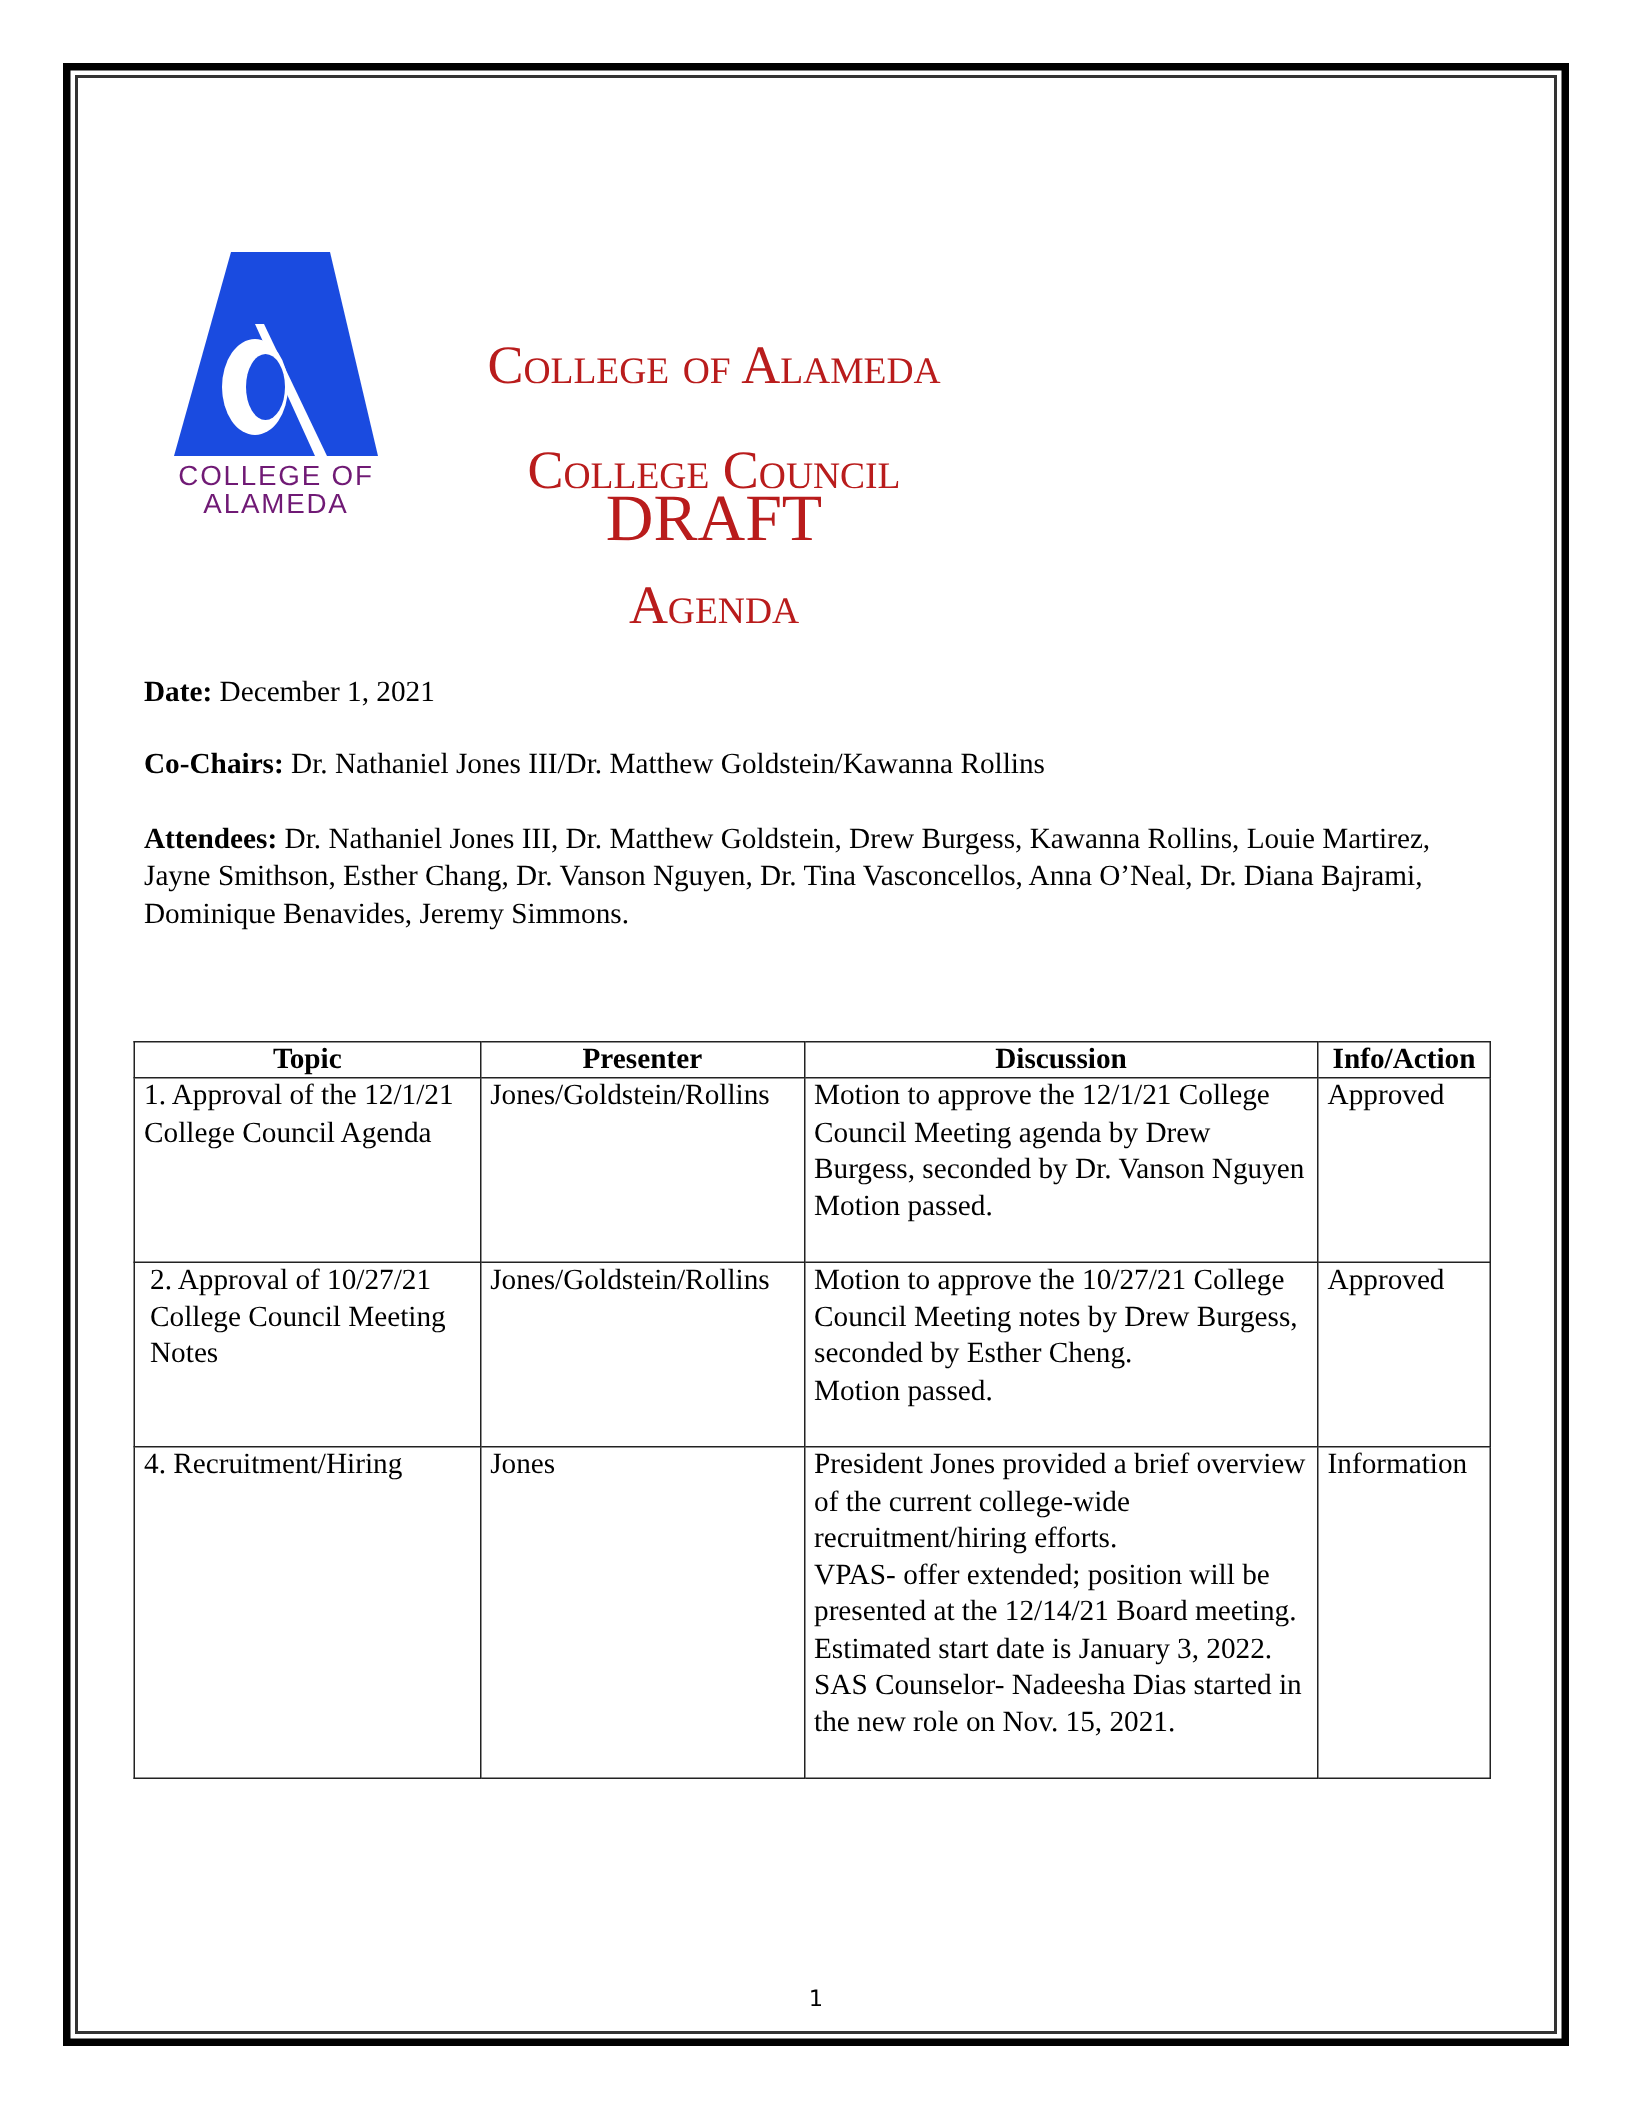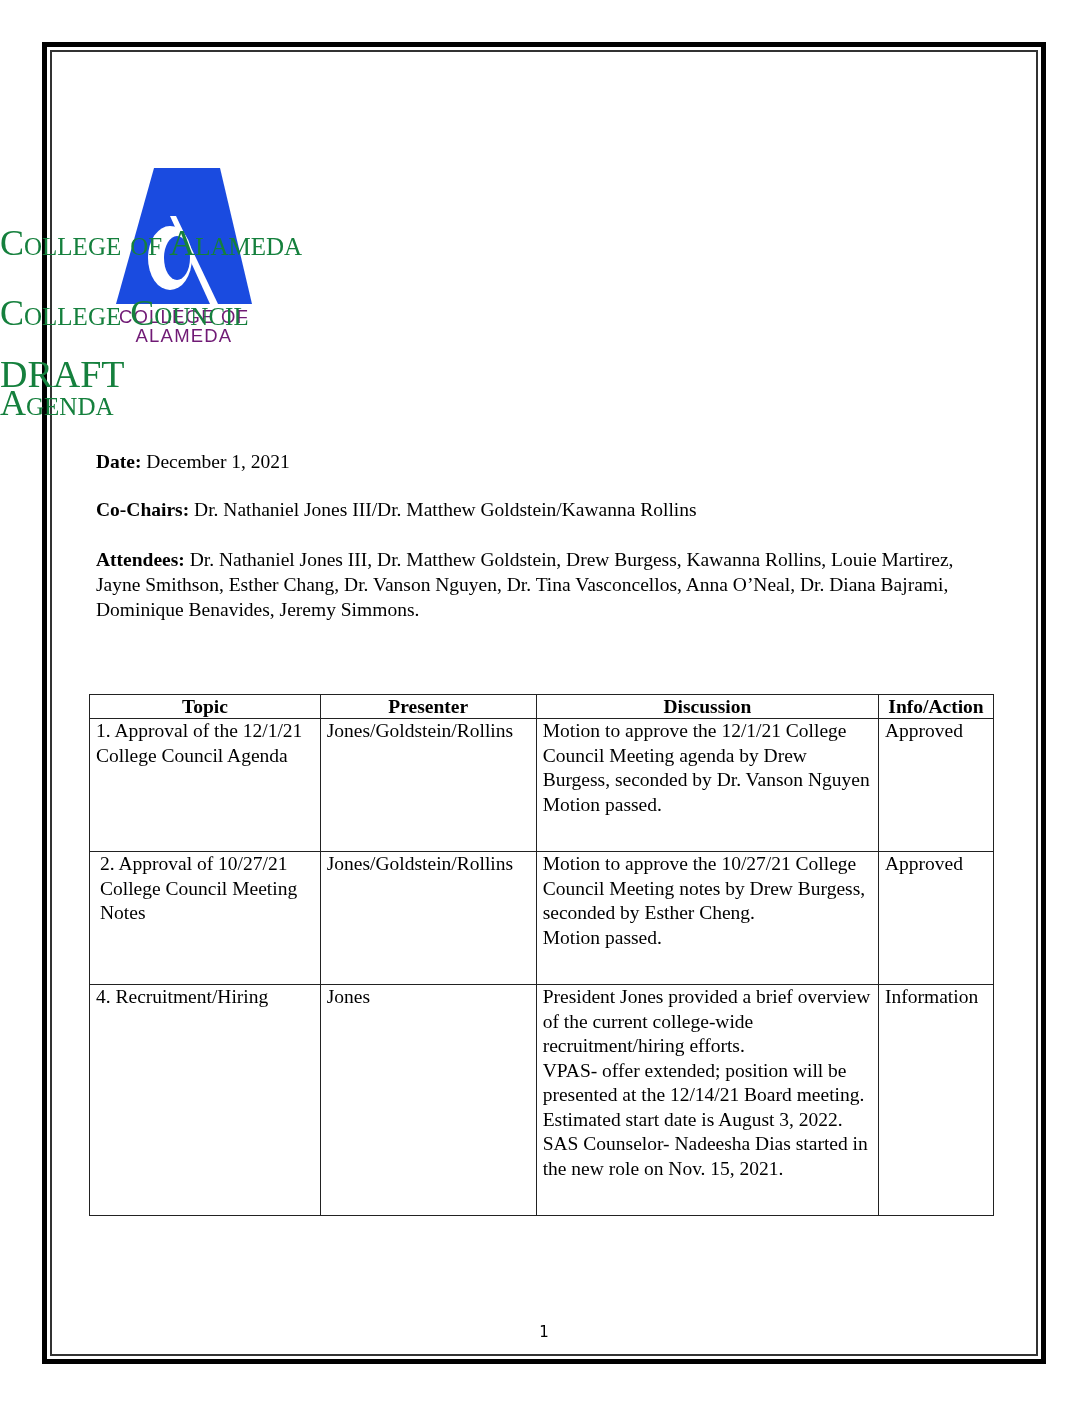--- a/index.html
+++ b/index.html
@@ -8,37 +8,37 @@
   .outer-border { position: absolute; left: 42px; top: 42px; width: 1004px; height: 1322px;
                   box-sizing: border-box; border: 5px solid #000; }
   .inner-border { position: absolute; left: 50px; top: 50px; width: 988px; height: 1306px;
                   box-sizing: border-box; border: 2px solid #333; }
 
   .logo { position: absolute; left: 112px; top: 166px; width: 144px; height: 180px; }
   .logo-text { position: absolute; left: 104px; top: 307px; width: 160px; text-align: center;
                color: #701a75; font-family: "Liberation Sans", sans-serif; font-size: 18.5px;
                line-height: 19px; letter-spacing: 1.2px; }
 
-  .title { position: absolute; left: 0; width: 952px; text-align: left;
-           font-family: "Liberation Serif", serif; color: #15803d; }
+  .title { position: absolute; left: 0; width: 952px; text-align: center;
+           font-family: "Liberation Serif", serif; color: #b91c1c; }
   .sc { font-variant: small-caps; }
   .t1 { top: 222px; font-size: 36px; }
   .t2 { top: 292px; font-size: 36px; }
-  .t3 { top: 352px; font-size: 38px; }
+  .t3 { top: 320px; font-size: 44px; }
   .t4 { top: 382px; font-size: 36px; }
 
   .meta { position: absolute; left: 96px; width: 900px; font-size: 19.5px; line-height: 25px; }
   .meta b { font-weight: bold; }
   .m-date { top: 449px; }
   .m-chairs { top: 497px; }
   .m-att { top: 547px; }
 
   table.notes { position: absolute; left: 89px; top: 694px; border-collapse: collapse;
                 width: 905px; font-size: 19.5px; line-height: 24.5px; }
-  table.notes th, table.notes td { border: 1.5px solid #222; vertical-align: top; padding: 0 0 10px 6px; }
+  table.notes th, table.notes td { border: 1.5px solid #222; vertical-align: top; padding: 0 0 0 6px; }
   table.notes th { font-weight: bold; text-align: center; padding: 0; height: 23px; line-height: 23px; }
   col.c1 { width: 231px; } col.c2 { width: 216px; } col.c3 { width: 343px; } col.c4 { width: 115px; }
   td.topic { padding-left: 16px; }
   td.presenter { padding-left: 6px; }
   td.info { padding-left: 2px; margin-top: 20px; }
   td.discussion { padding-left: 7px; }
   .r1 td { height: 122px; }
   .r2 td { height: 122px; }
   .r3 td { height: 71px; }
   .r4 td { height: 220px; }
@@ -114,21 +114,21 @@
         <span class="line">Motion to approve the 10/27/21 College Council Meeting notes by Drew Burgess, seconded by Esther Cheng.</span>
         <span class="line">Motion passed.</span>
       </td>
       <td class="info">Approved</td>
     </tr>
     <tr class="r4">
       <td class="topic">4. Recruitment/Hiring</td>
       <td class="presenter">Jones</td>
       <td class="discussion">
         <span class="line">President Jones provided a brief overview of the current college-wide recruitment/hiring efforts.</span>
-        <span class="line">VPAS- offer extended; position will be presented at the 12/14/21 Board meeting. Estimated start date is August 3, 2022.</span>
+        <span class="line">VPAS- offer extended; position will be presented at the 12/14/21 Board meeting. Estimated start date is January 3, 2022.</span>
         <span class="line">SAS Counselor- Nadeesha Dias started in the new role on Nov. 15, 2021.</span>
       </td>
       <td class="info">Information</td>
     </tr>
   </tbody>
 </table>
 
 <div class="page-num">1</div>
 
 </body></html>

